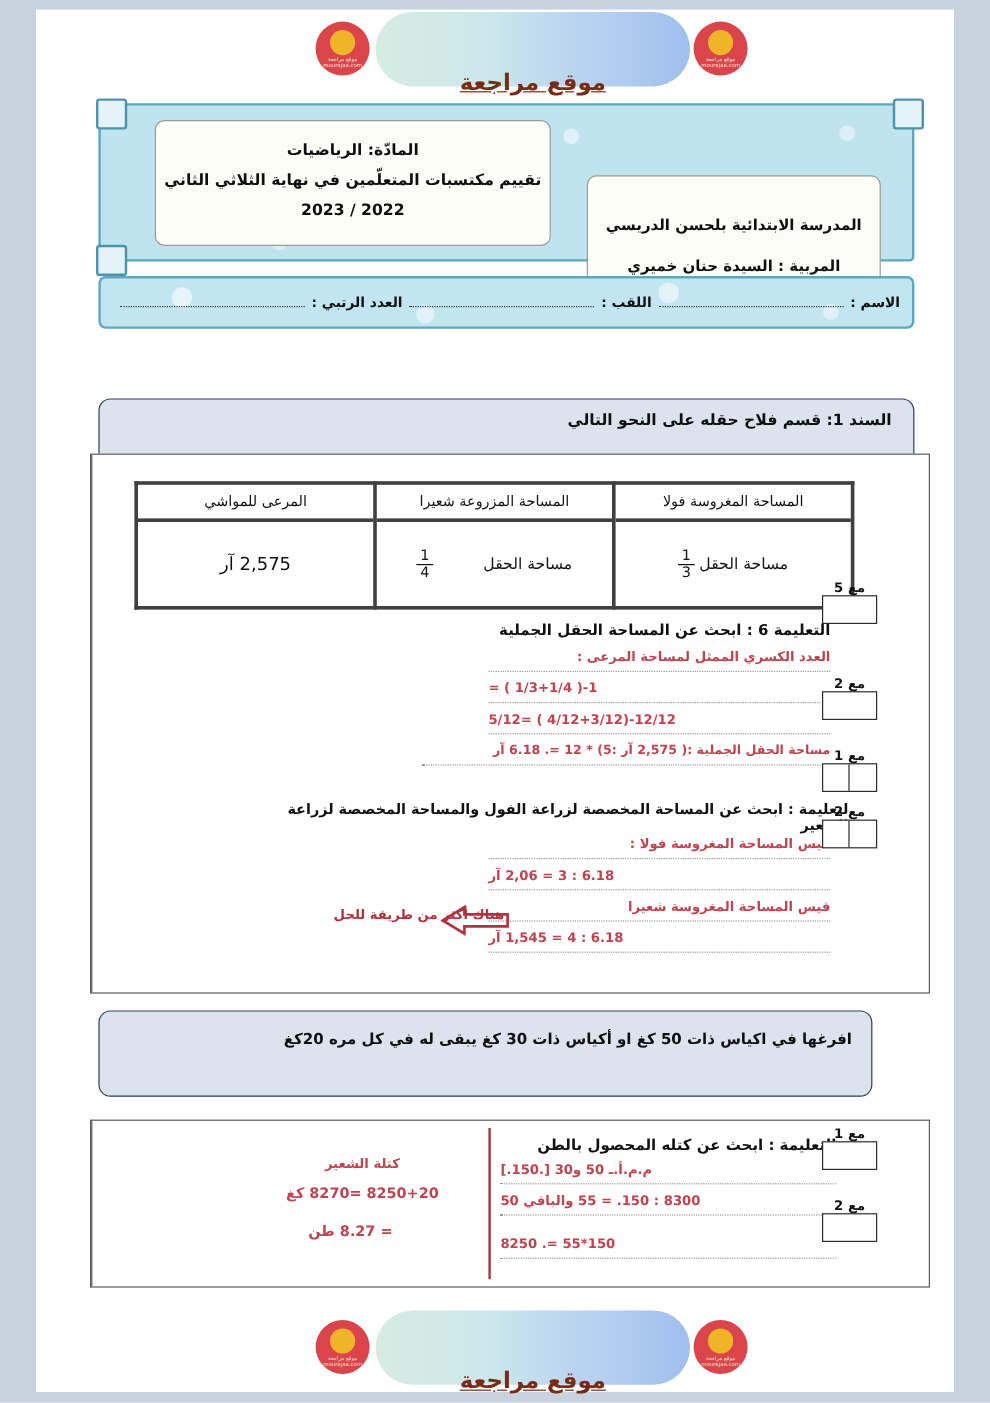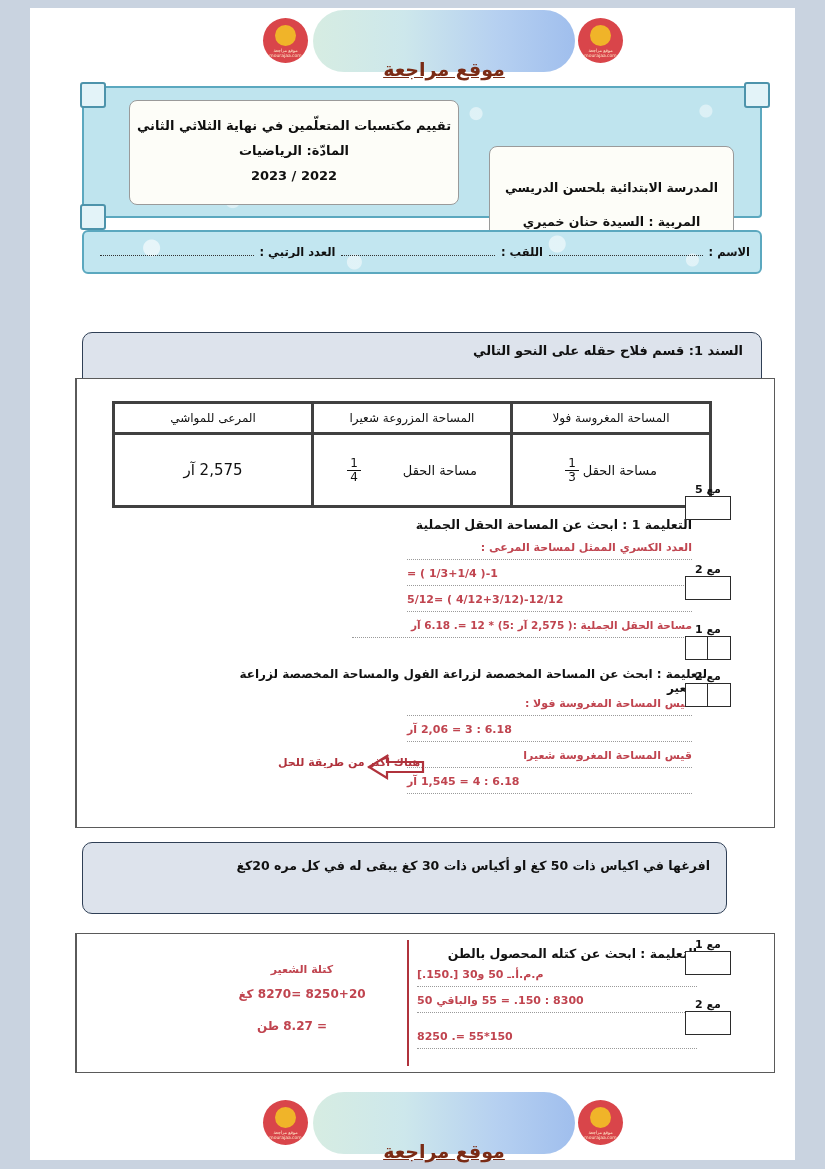--- a/index.html
+++ b/index.html
@@ -404,22 +404,22 @@
       <div class="curl tl"></div>
       <div class="curl tr"></div>
       <div class="curl bl"></div>
 
       <div class="hdr-box" id="hdr-school">
         <div>المدرسة الابتدائية بلحسن الدريسي</div>
         <div>المربية : السيدة حنان خميري</div>
       </div>
 
       <div class="hdr-box" id="hdr-title">
+        <div>المادّة: الرياضيات</div>
         <div>تقييم مكتسبات المتعلّمين في نهاية الثلاثي الثاني</div>
-        <div>المادّة: الرياضيات</div>
         <div class="year">2023 / 2022</div>
       </div>
     </div>
 
     <div id="student-strip">
       <div class="row">
         <span class="fld">الاسم :</span>
         <span class="dots"></span>
         <span class="fld">اللقب :</span>
         <span class="dots"></span>
@@ -464,21 +464,21 @@
                   <span>مساحة الحقل</span>
                 </span>
               </td>
               <td>
                 <span class="bold-val">2,575 آر</span>
               </td>
             </tr>
           </tbody>
         </table>
 
-        <div class="instr" style="left:330px; top:138px; width:285px;">التعليمة 1 : ابحث عن المساحة الحقل الجملية</div>
+        <div class="instr" style="left:330px; top:138px; width:285px;">التعليمة 6 : ابحث عن المساحة الحقل الجملية</div>
 
         <div class="hand" style="left:330px; top:162px; width:285px; text-align:right;">العدد الكسري الممثل لمساحة المرعى :</div>
         <div class="dotline" style="left:330px; top:180px; width:285px;"></div>
 
         <div class="hand" style="left:330px; top:188px; width:285px; text-align:left;">1-( 1/3+1/4 ) =</div>
         <div class="dotline" style="left:330px; top:206px; width:285px;"></div>
 
         <div class="hand" style="left:330px; top:214px; width:285px; text-align:left;">12/12-(4/12+3/12 ) =5/12</div>
         <div class="dotline" style="left:330px; top:232px; width:285px;"></div>
 

